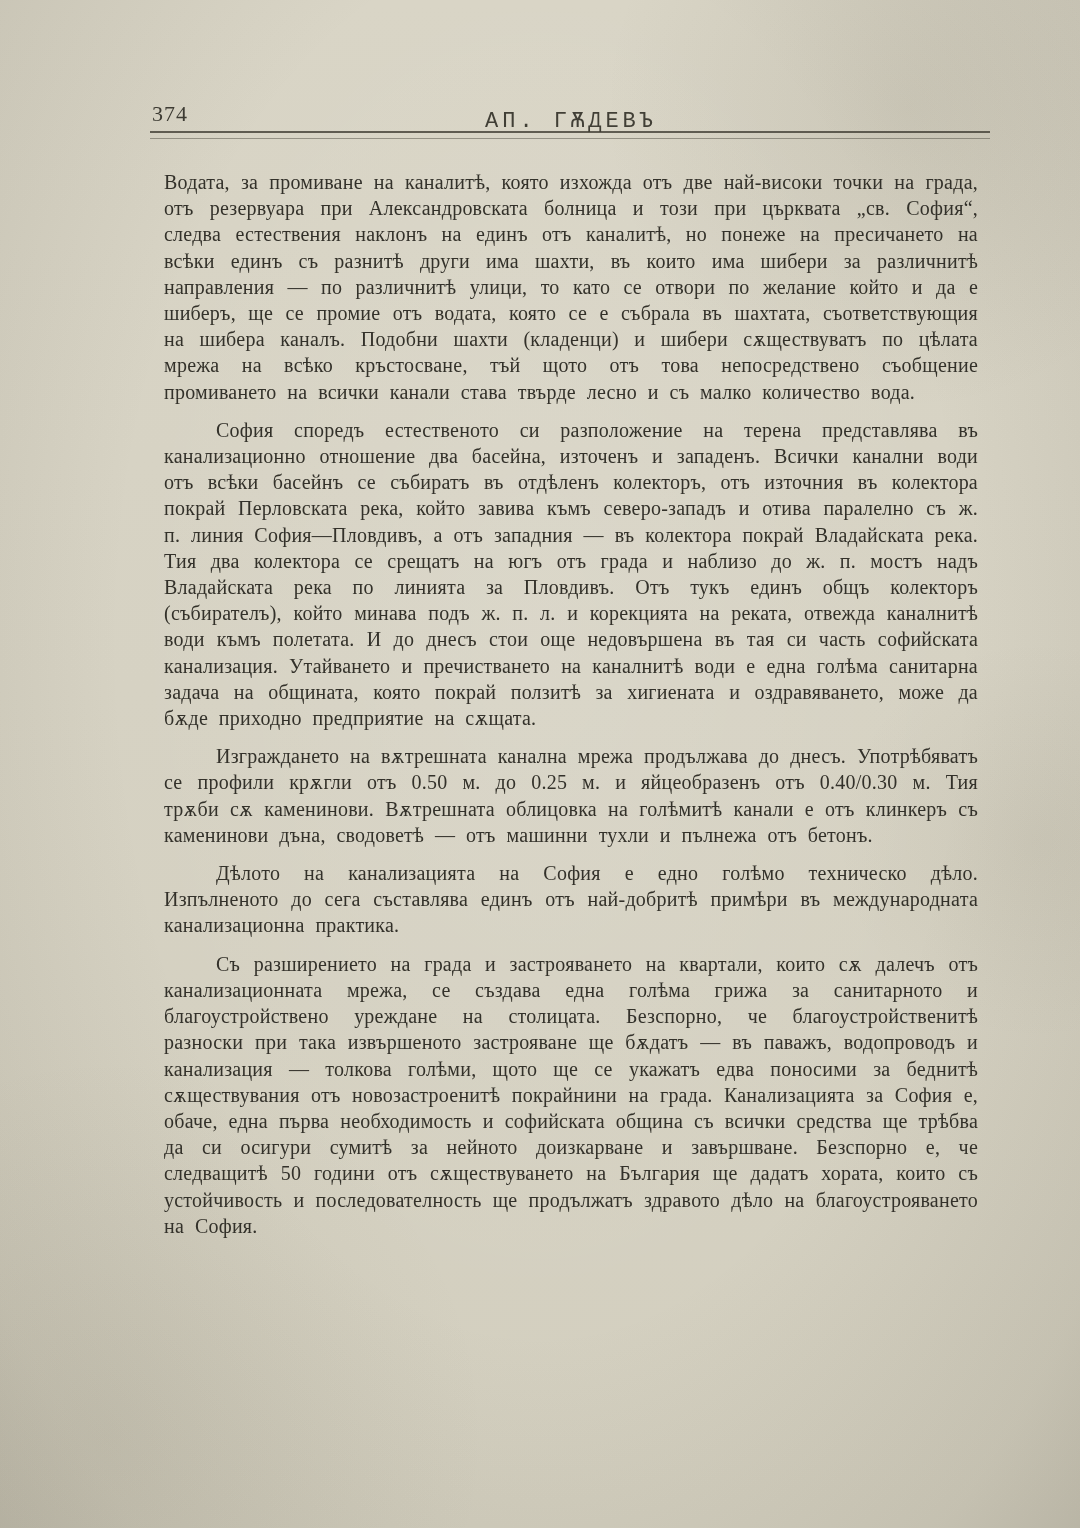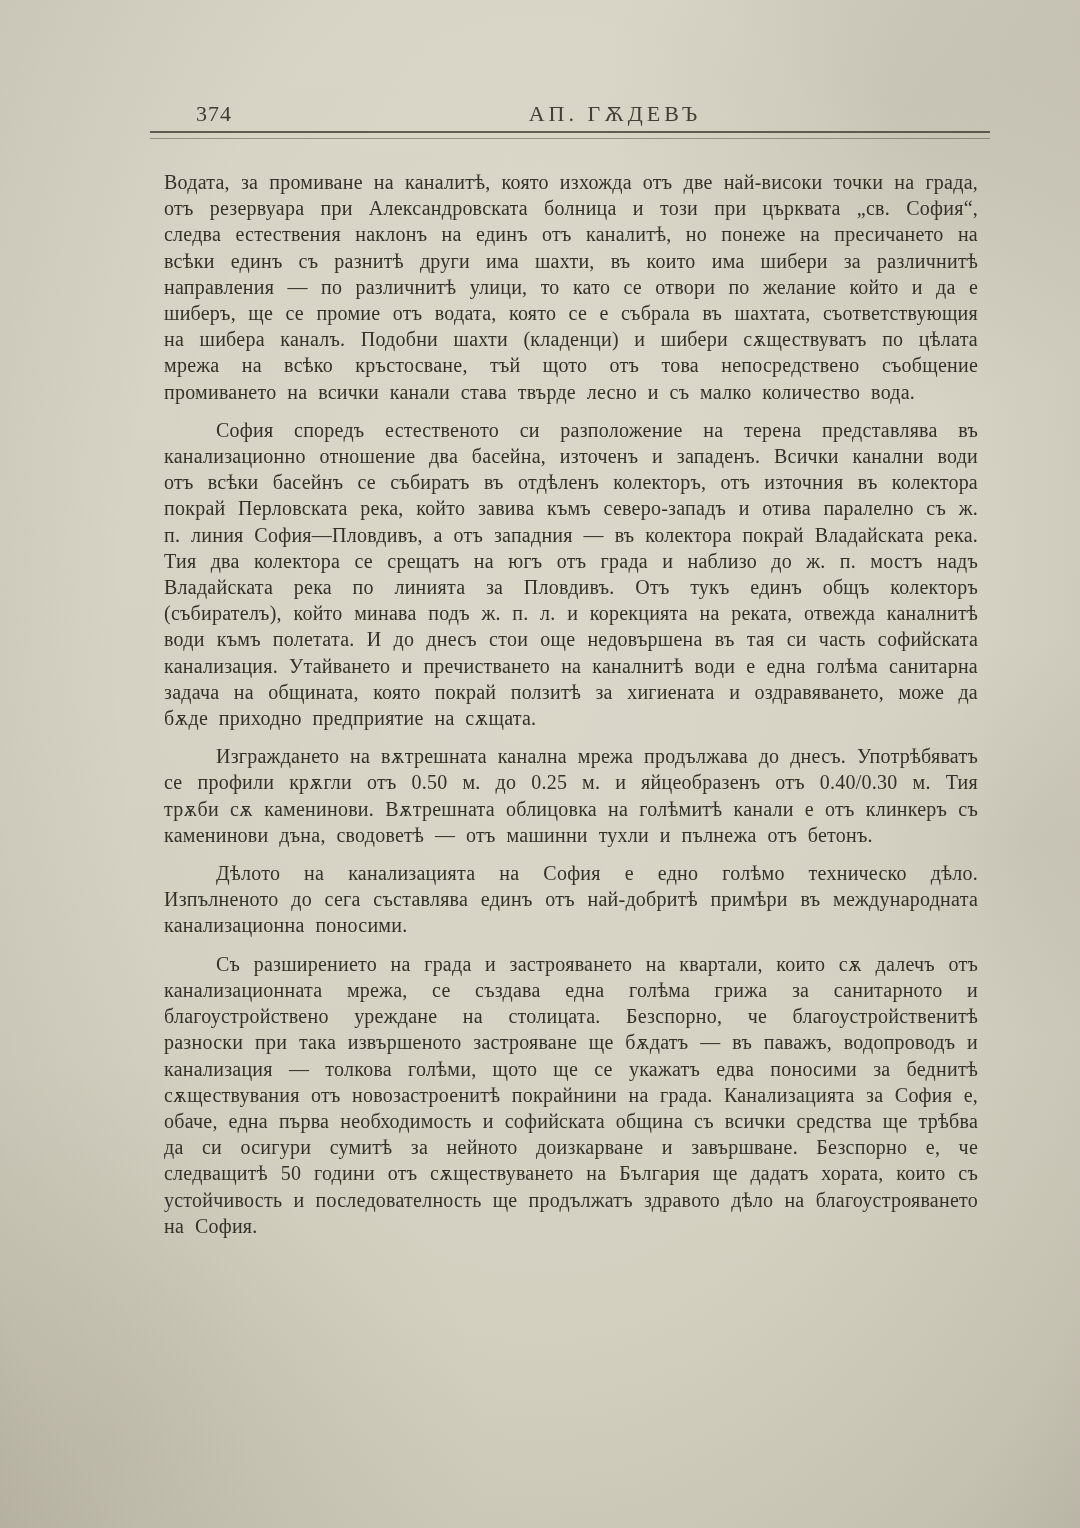--- a/index.html
+++ b/index.html
@@ -35,39 +35,39 @@
       radial-gradient(circle at 96% 55%, rgba(90,84,66,0.07), rgba(0,0,0,0) 15%);
     pointer-events: none;
   }
 
   .running-head {
     position: absolute;
     top: 101px;
     left: 152px;
     width: 838px;
     height: 30px;
-    margin-left: 44px;
   }
   .page-number {
     position: absolute;
     left: 0;
     top: 0;
     font-size: 22px;
     letter-spacing: 1px;
     color: #3d3b33;
   }
   .running-title {
     position: absolute;
     left: 0;
     right: 0;
-    top: 0;
+    top: 8px;
     text-align: center;
     font-size: 22px;
     letter-spacing: 4px;
     color: #413f36;
+    font-family: Liberation Mono, monospace;
   }
   .head-rule {
     position: absolute;
     top: 131px;
     left: 150px;
     width: 840px;
     height: 5px;
     border-top: 2px solid rgba(66,63,53,0.80);
     border-bottom: 1px solid rgba(66,63,53,0.45);
   }
@@ -101,17 +101,17 @@
     <span class="page-number">374</span>
     <span class="running-title">АП. ГѪДЕВЪ</span>
   </div>
 
   <div class="head-rule"></div>
 
   <div class="text-block">
     <p>Водата, за промиване на каналитѣ, която изхожда отъ две най-високи точки на града, отъ резервуара при Александровската болница и този при църквата „св. София“, следва естествения наклонъ на единъ отъ каналитѣ, но понеже на пресичането на всѣки единъ съ разнитѣ други има шахти, въ които има шибери за различнитѣ направления — по различнитѣ улици, то като се отвори по желание който и да е шиберъ, ще се промие отъ водата, която се е събрала въ шахтата, съответствующия на шибера каналъ. Подобни шахти (кладенци) и шибери сѫществуватъ по цѣлата мрежа на всѣко кръстосване, тъй щото отъ това непосредствено съобщение промиването на всички канали става твърде лесно и съ малко количество вода.</p>
     <p>София споредъ естественото си разположение на терена представлява въ канализационно отношение два басейна, източенъ и западенъ. Всички канални води отъ всѣки басейнъ се събиратъ въ отдѣленъ колекторъ, отъ източния въ колектора покрай Перловската река, който завива къмъ северо-западъ и отива паралелно съ ж. п. линия София—Пловдивъ, а отъ западния — въ колектора покрай Владайската река. Тия два колектора се срещатъ на югъ отъ града и наблизо до ж. п. мостъ надъ Владайската река по линията за Пловдивъ. Отъ тукъ единъ общъ колекторъ (събирателъ), който минава подъ ж. п. л. и корекцията на реката, отвежда каналнитѣ води къмъ полетата. И до днесъ стои още недовършена въ тая си часть софийската канализация. Утайването и пречистването на каналнитѣ води е една голѣма санитарна задача на общината, която покрай ползитѣ за хигиената и оздравяването, може да бѫде приходно предприятие на сѫщата.</p>
     <p>Изграждането на вѫтрешната канална мрежа продължава до днесъ. Употрѣбяватъ се профили крѫгли отъ 0.50 м. до 0.25 м. и яйцеобразенъ отъ 0.40/0.30 м. Тия трѫби сѫ каменинови. Вѫтрешната облицовка на голѣмитѣ канали е отъ клинкеръ съ каменинови дъна, сводоветѣ — отъ машинни тухли и пълнежа отъ бетонъ.</p>
-    <p>Дѣлото на канализацията на София е едно голѣмо техническо дѣло. Изпълненото до сега съставлява единъ отъ най-добритѣ примѣри въ международната канализационна поносими.</p>
+    <p>Дѣлото на канализацията на София е едно голѣмо техническо дѣло. Изпълненото до сега съставлява единъ отъ най-добритѣ примѣри въ международната канализационна практика.</p>
     <p>Съ разширението на града и застрояването на квартали, които сѫ далечъ отъ канализационната мрежа, се създава една голѣма грижа за санитарното и благоустройствено уреждане на столицата. Безспорно, че благоустройственитѣ разноски при така извършеното застрояване ще бѫдатъ — въ паважъ, водопроводъ и канализация — толкова голѣми, щото ще се укажатъ едва поносими за беднитѣ сѫществувания отъ новозастроенитѣ покрайнини на града. Канализацията за София е, обаче, една първа необходимость и софийската община съ всички средства ще трѣбва да си осигури сумитѣ за нейното доизкарване и завършване. Безспорно е, че следващитѣ 50 години отъ сѫществуването на България ще дадатъ хората, които съ устойчивость и последователность ще продължатъ здравото дѣло на благоустрояването на София.</p>
   </div>
 
 </div>
 
 </body></html>

